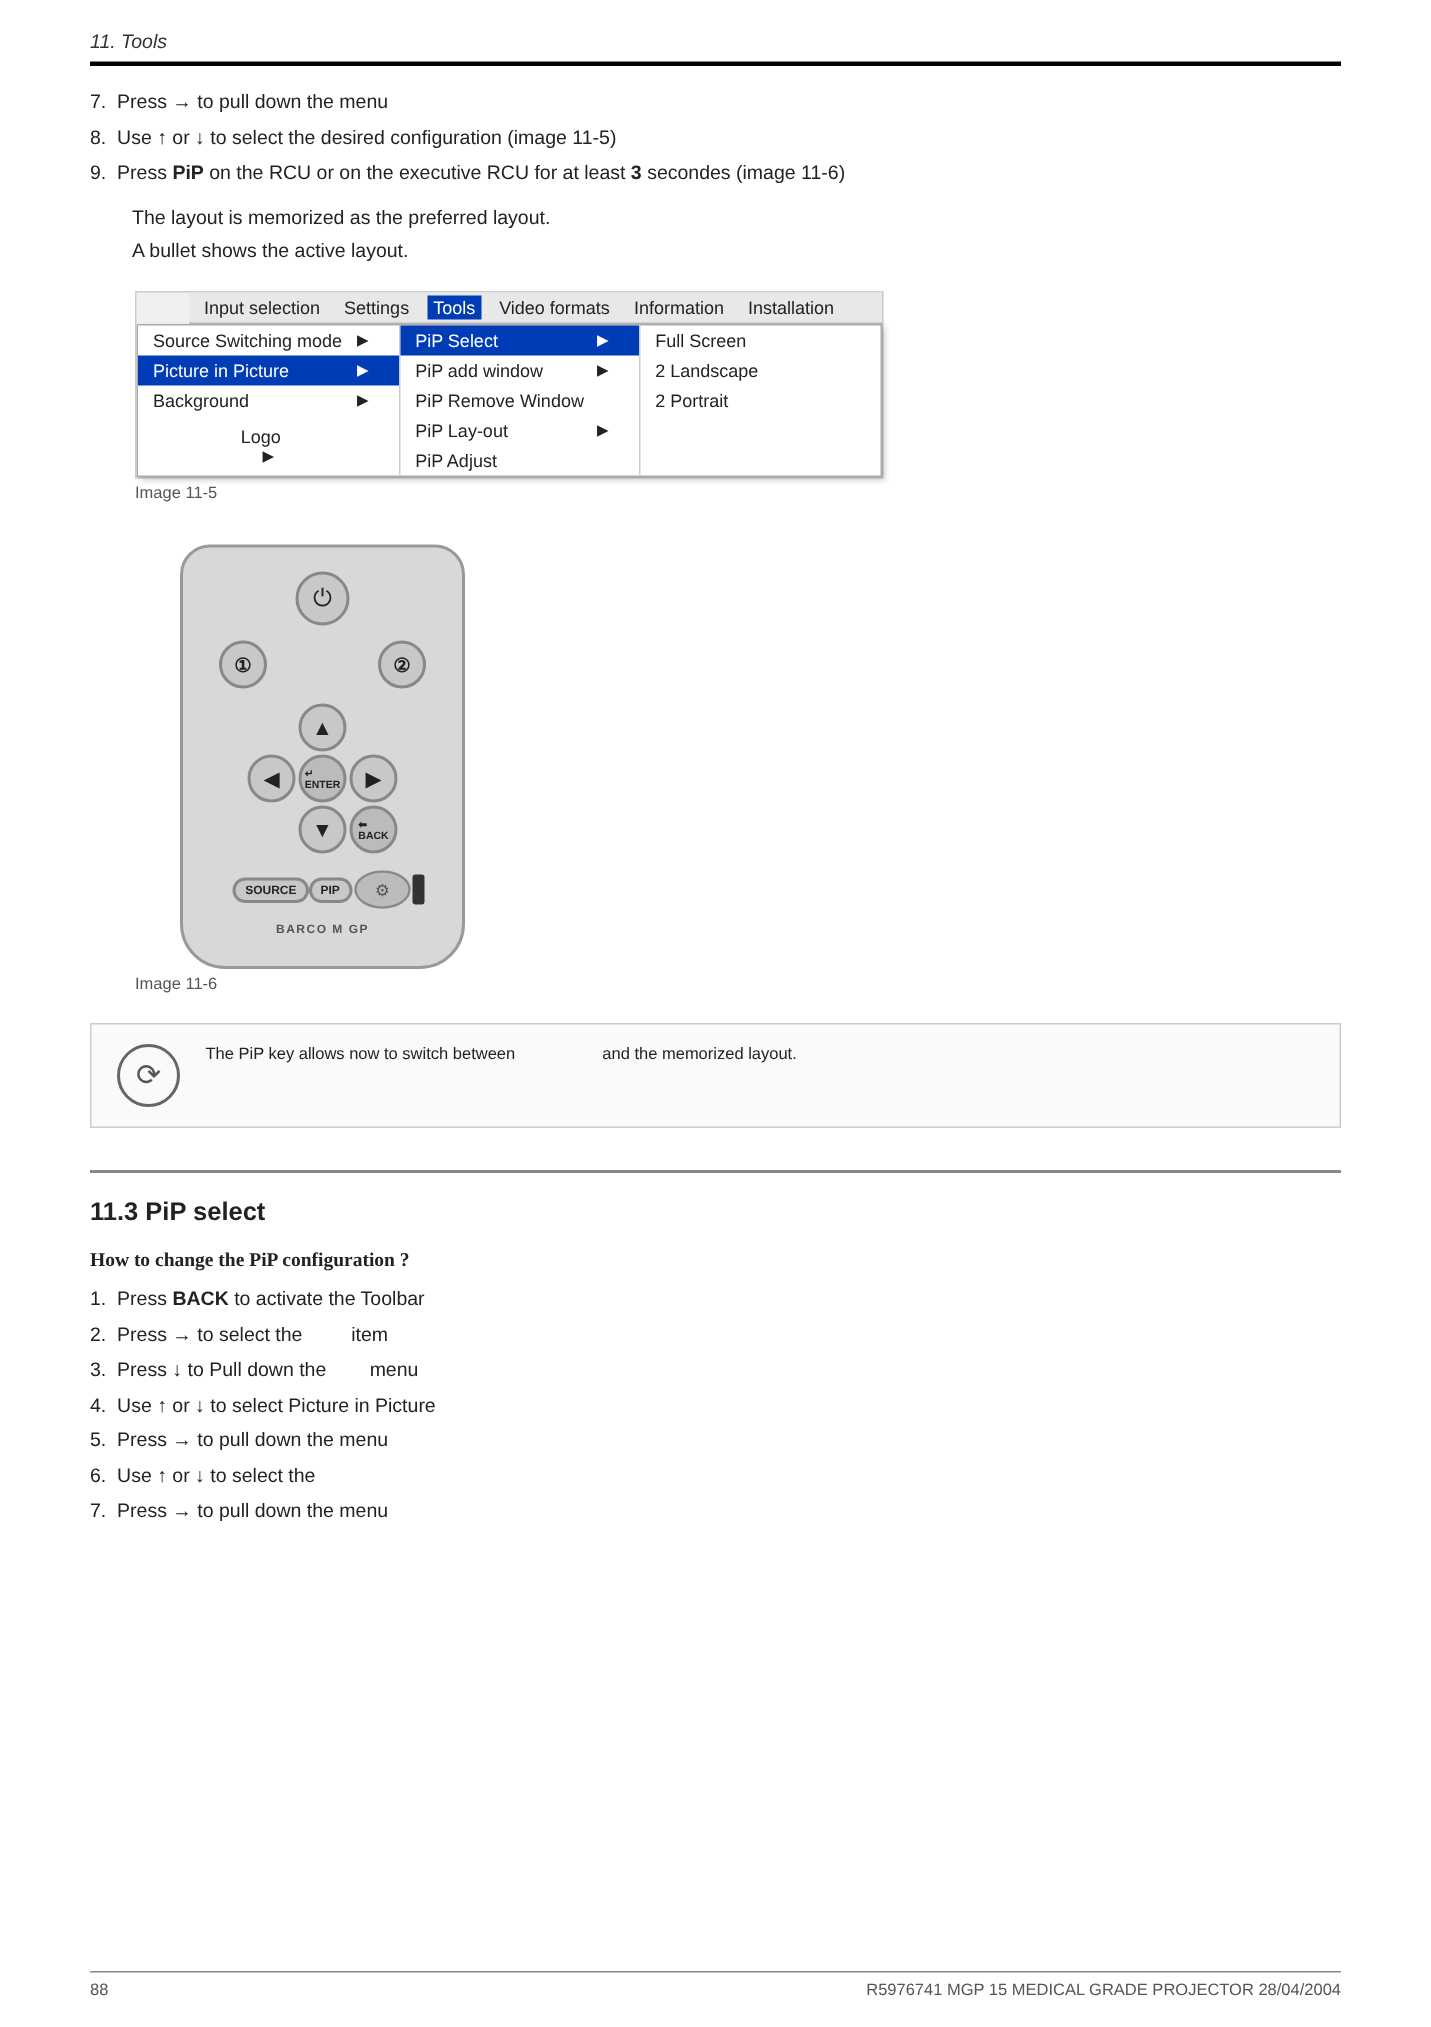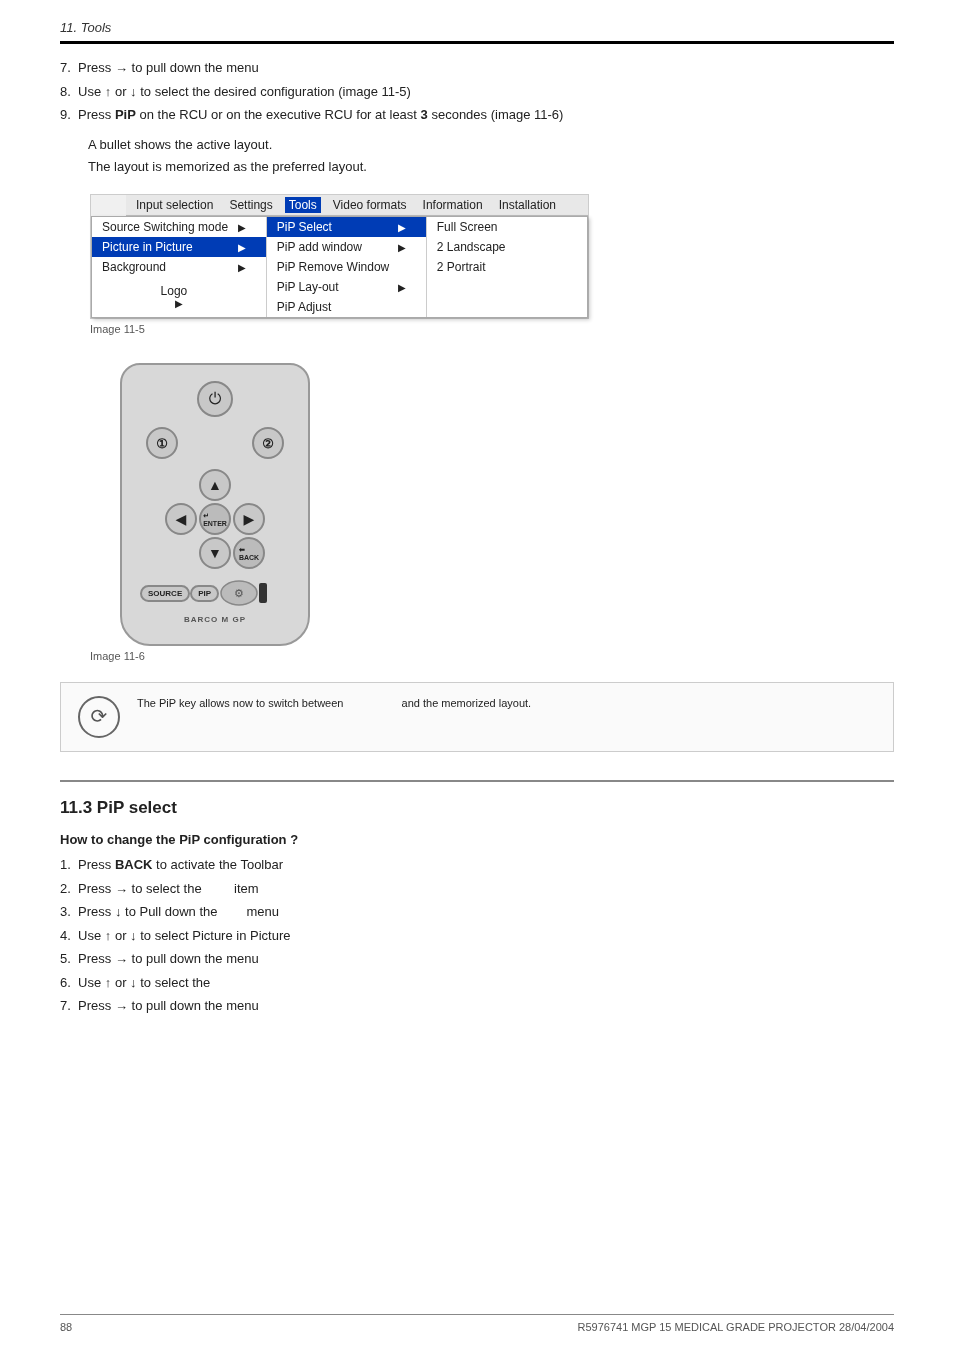--- a/index.html
+++ b/index.html
@@ -184,21 +184,21 @@
       border-radius: 50%;
       display: flex;
       align-items: center;
       justify-content: center;
       font-size: 8px;
       font-weight: bold;
       cursor: pointer;
     }
     .remote-bottom-row {
       display: flex;
-      justify-content: flex-start;
+      justify-content: center;
       align-items: center;
       margin-top: 6px;
       padding: 0 4px;
     }
     .remote-small-btn {
       border-radius: 12px;
       border: 2px solid #888;
       background: #c8c8c8;
       padding: 2px 6px;
       font-size: 8px;
@@ -246,20 +246,21 @@
     
     .section-title {
       font-size: 17px;
       font-weight: bold;
       margin-bottom: 14px;
     }
     .subsection-title {
       font-weight: bold;
       font-size: 13px;
       margin-bottom: 8px;
+      font-family: Liberation Serif, serif;
     }
 
     
     .page-footer {
       position: absolute;
       bottom: 18px;
       left: 60px;
       right: 60px;
       border-top: 1px solid #888;
       display: flex;
@@ -287,22 +288,22 @@
     <li>
       <span>7.&nbsp; Press → to pull down the menu</span>
     </li>
     <li>
       <span>8.&nbsp; Use ↑ or ↓ to select the desired configuration (image 11-5)</span>
     </li>
     <li>
       <span>9.&nbsp; Press <strong>PiP</strong> on the RCU or on the executive RCU for at least <strong>3</strong> secondes (image 11-6)</span>
     </li>
   </ul>
+  <div class="indent-text">The layout is memorized as the preferred layout.</div>
   <div class="indent-text">A bullet shows the active layout.</div>
-  <div class="indent-text">The layout is memorized as the preferred layout.</div>
 
   
   <div class="menu-screenshot">
     <div class="menu-bar">
       <span class="menu-bar-item">Input selection</span>
       <span class="menu-bar-item">Settings</span>
       <span class="menu-bar-item active">Tools</span>
       <span class="menu-bar-item">Video formats</span>
       <span class="menu-bar-item">Information</span>
       <span class="menu-bar-item">Installation</span>

